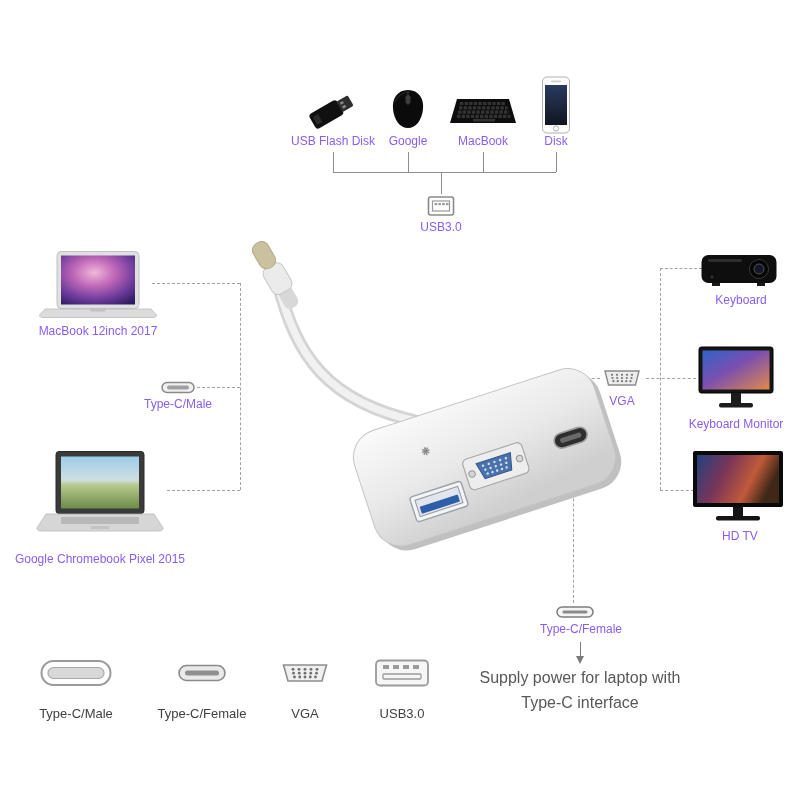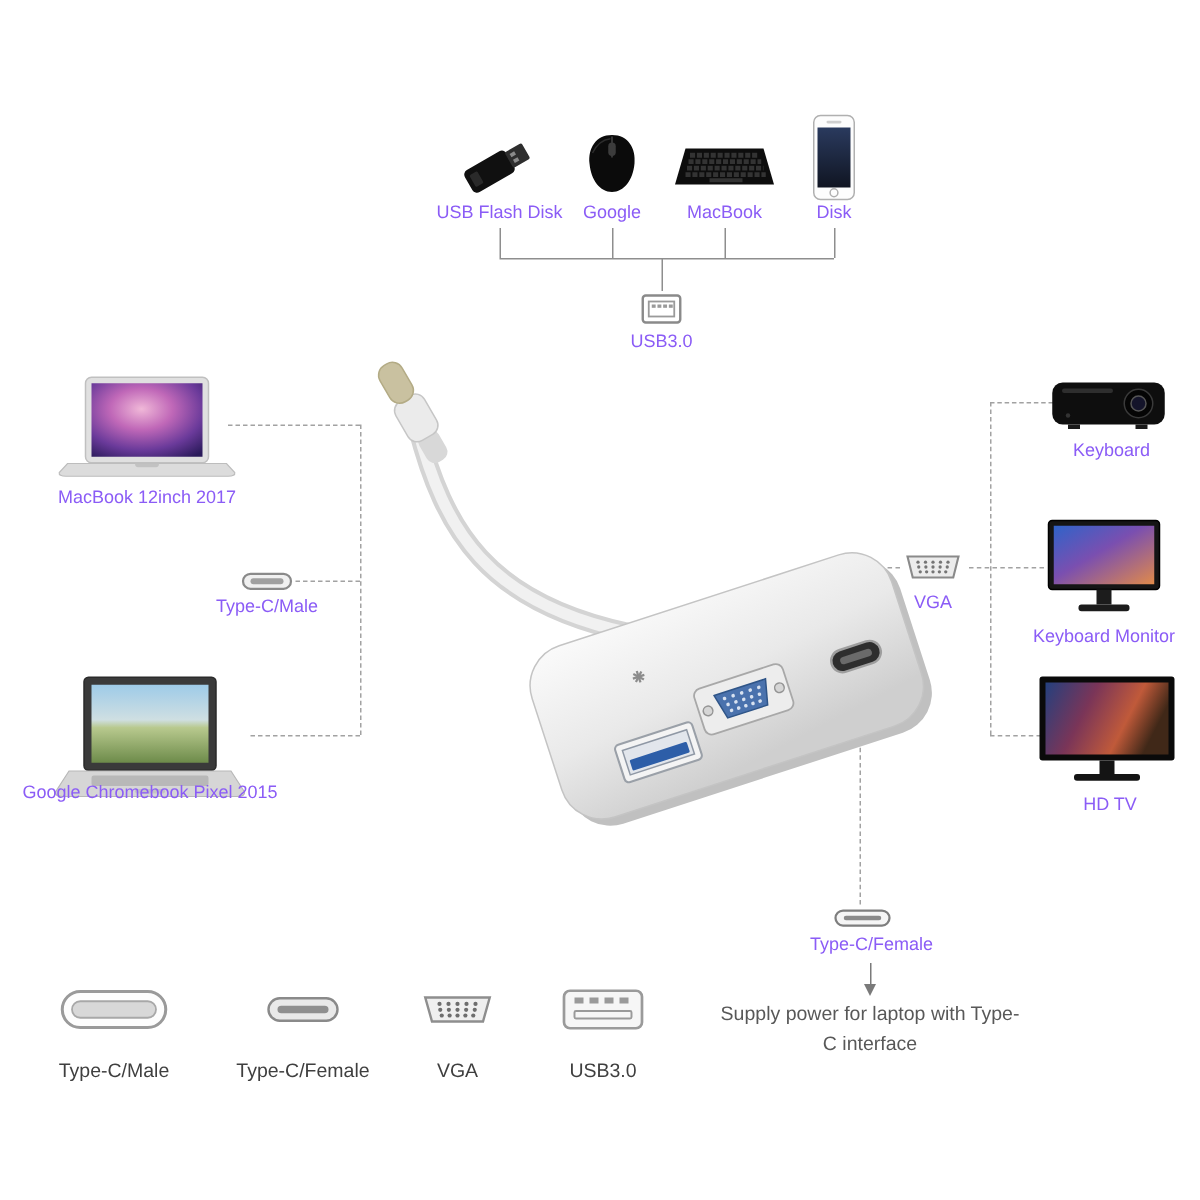--- a/index.html
+++ b/index.html
@@ -5,21 +5,21 @@
   * { margin:0; padding:0; box-sizing:border-box; }
   html,body { background:#ffffff; font-family:"Liberation Sans", sans-serif; }
   .canvas { position:relative; width:800px; height:800px; background:#ffffff; overflow:hidden; }
   .abs { position:absolute; }
   .label { position:absolute; font-size:12px; color:#8b5cf6; text-align:center; line-height:1.25; }
   .label-lg { font-size:13px; color:#3f3f3f; }
   .hline { position:absolute; height:0; border-top:1px solid #8e8e8e; }
   .vline { position:absolute; width:0; border-left:1px solid #8e8e8e; }
   .dash-h { position:absolute; height:0; border-top:1px dashed #a2a2a2; }
   .dash-v { position:absolute; width:0; border-left:1px dashed #a2a2a2; }
-  .note { position:absolute; font-size:13px; color:#585858; text-align:center; line-height:1.55; }
+  .note { position:absolute; font-size:16px; color:#585858; text-align:center; line-height:1.55; }
   .arrow-line { position:absolute; width:0; border-left:1.5px solid #7a7a7a; }
   .arrow-head { position:absolute; width:0; height:0; border-left:4.5px solid transparent; border-right:4.5px solid transparent; border-top:8px solid #7a7a7a; }
   .icon svg { display:block; width:100%; height:100%; }
 </style>
 </head>
 <body>
 
 <div class="canvas">
 
   <div class="vline" style="left:333px;top:152px;height:20px"></div>
@@ -213,21 +213,21 @@
           <stop offset="100%" stop-color="#6d8b4a"></stop>
         </linearGradient>
       </defs>
       <rect x="21" y="1.5" width="88" height="62" rx="3" fill="#3a3a3a" stroke="#2a2a2a"></rect>
       <rect x="26" y="6.5" width="78" height="52" fill="url(#cbScr)"></rect>
       <path d="M11 64 L119 64 L128 78 Q128.5 81 123 81 L7 81 Q1.5 81 2 78 Z" fill="#d6d6d6" stroke="#b8b8b8" stroke-width="0.8"></path>
       <rect x="26" y="67" width="78" height="7" rx="1.5" fill="#b8b8b8"></rect>
       <rect x="55" y="76" width="20" height="3" rx="1.5" fill="#c4c4c4"></rect>
     </svg>
   </div>
-  <div class="label" style="left:5px;top:521px;width:190px">Google Chromebook Pixel 2015</div>
+  <div class="label" style="left:5px;top:552px;width:190px">Google Chromebook Pixel 2015</div>
 
   <div class="abs icon" style="left:700px;top:246px;width:78px;height:46px">
     <svg viewBox="0 0 78 46">
       <rect x="1.5" y="9" width="75" height="28" rx="7" fill="#0e0e0e"></rect>
       <circle cx="59" cy="23" r="9.5" fill="#050505" stroke="#3a3a3a"></circle>
       <circle cx="59" cy="23" r="5" fill="#14142a" stroke="#555555"></circle>
       <rect x="8" y="13" width="34" height="3" rx="1.5" fill="#2e2e2e"></rect>
       <circle cx="12" cy="31" r="1.5" fill="#333333"></circle>
       <rect x="12" y="37" width="8" height="3" fill="#1a1a1a"></rect>
       <rect x="57" y="37" width="8" height="3" fill="#1a1a1a"></rect>

